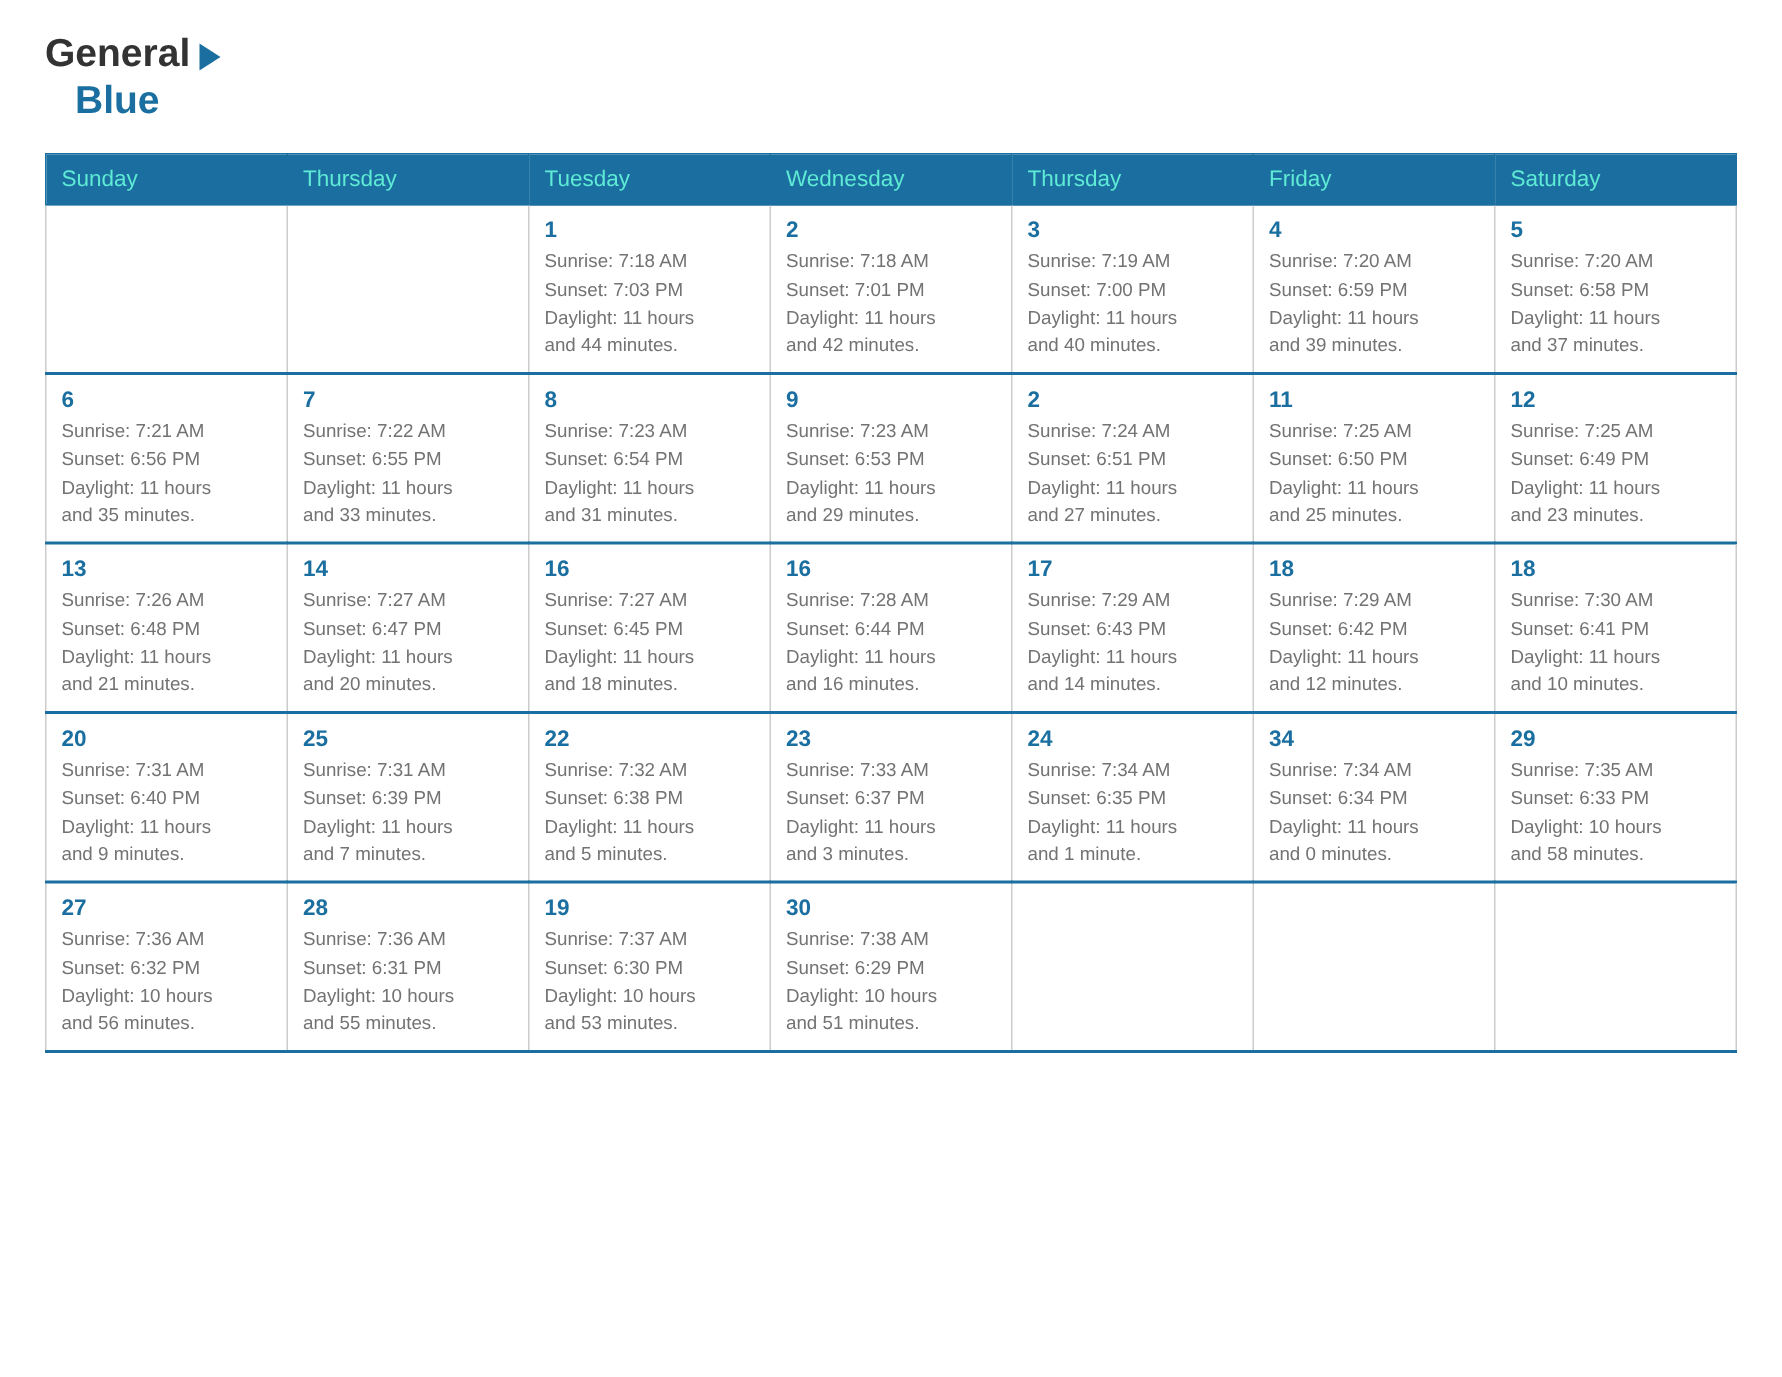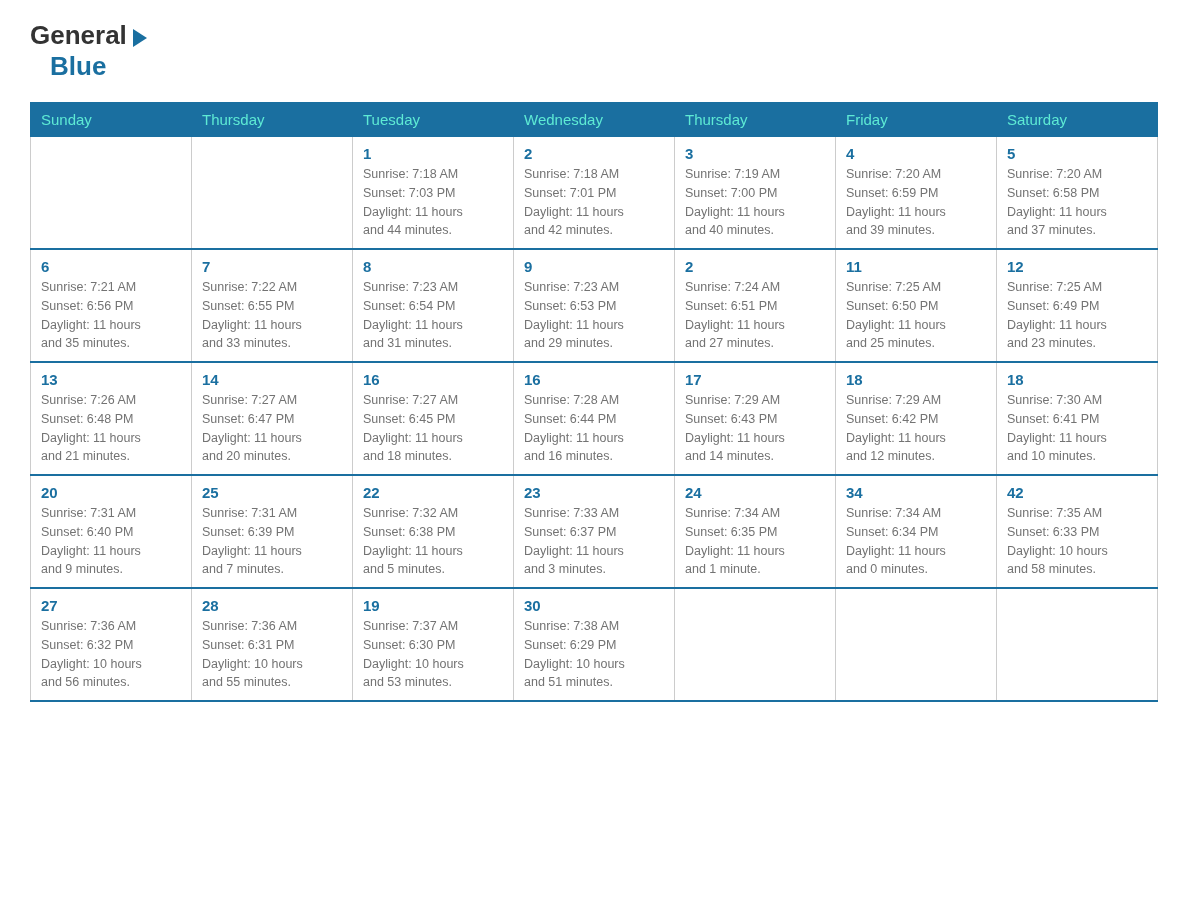--- a/index.html
+++ b/index.html
@@ -227,21 +227,21 @@
         </td>
         <td>
           <div class="day-number">24</div>
           <div class="day-info">Sunrise: 7:34 AM<br>Sunset: 6:35 PM<br>Daylight: 11 hours<br>and 1 minute.</div>
         </td>
         <td>
           <div class="day-number">34</div>
           <div class="day-info">Sunrise: 7:34 AM<br>Sunset: 6:34 PM<br>Daylight: 11 hours<br>and 0 minutes.</div>
         </td>
         <td>
-          <div class="day-number">42</div>
+          <div class="day-number">29</div>
           <div class="day-info">Sunrise: 7:35 AM<br>Sunset: 6:33 PM<br>Daylight: 10 hours<br>and 58 minutes.</div>
         </td>
       </tr>
       <tr>
         <td>
           <div class="day-number">27</div>
           <div class="day-info">Sunrise: 7:36 AM<br>Sunset: 6:32 PM<br>Daylight: 10 hours<br>and 56 minutes.</div>
         </td>
         <td>
           <div class="day-number">28</div>

